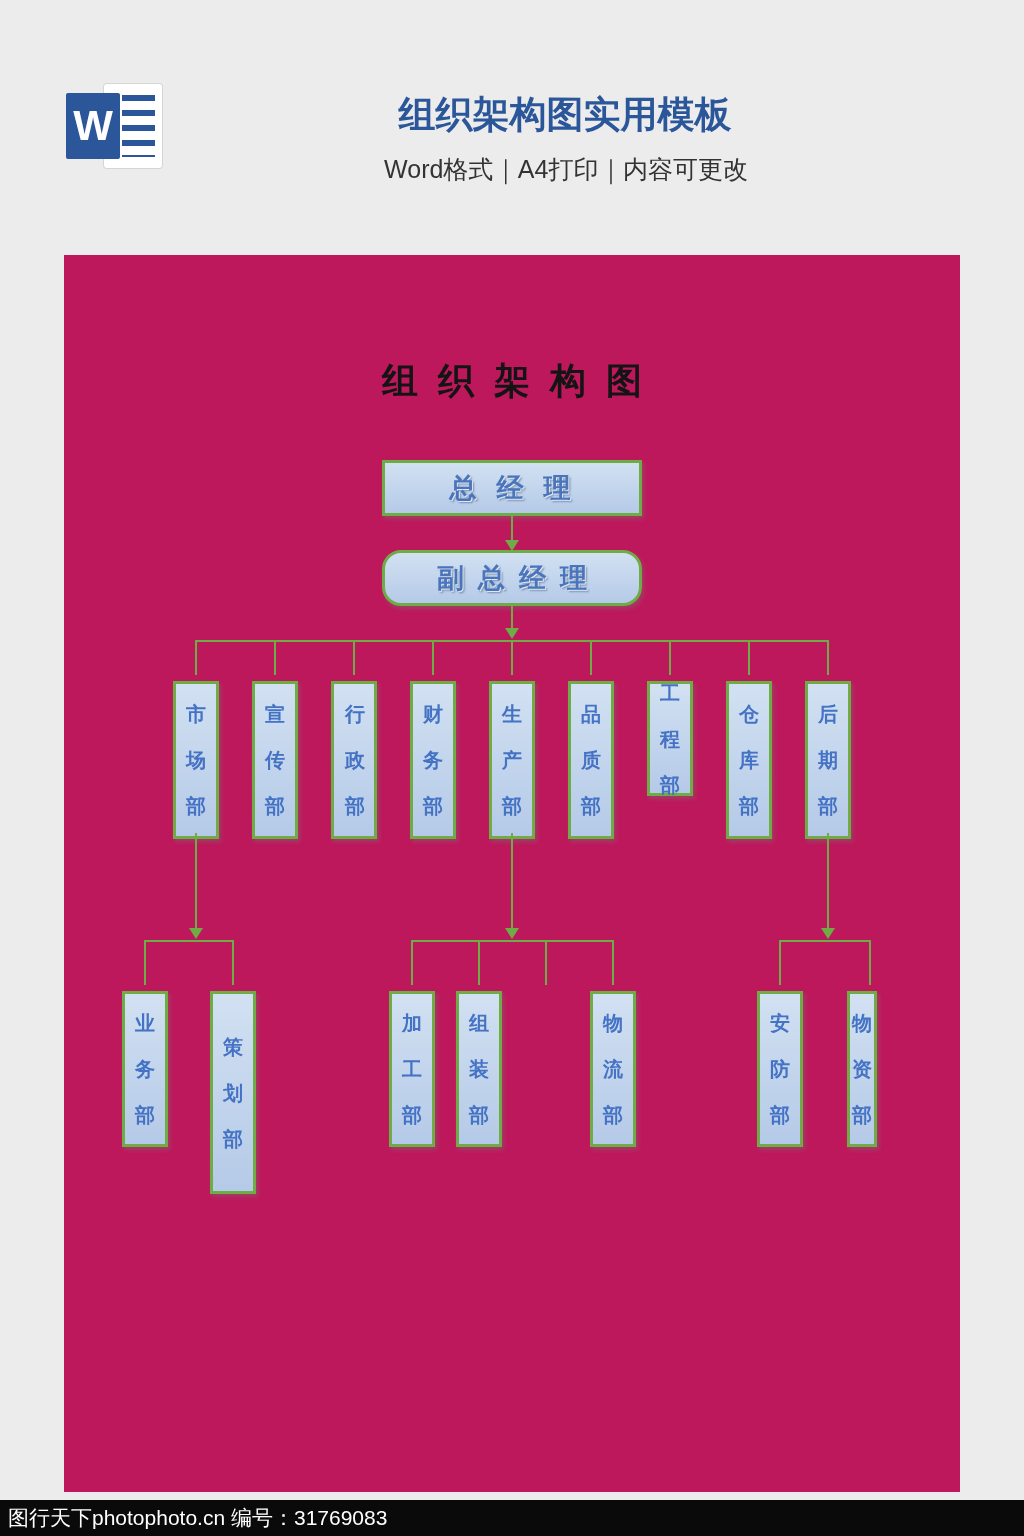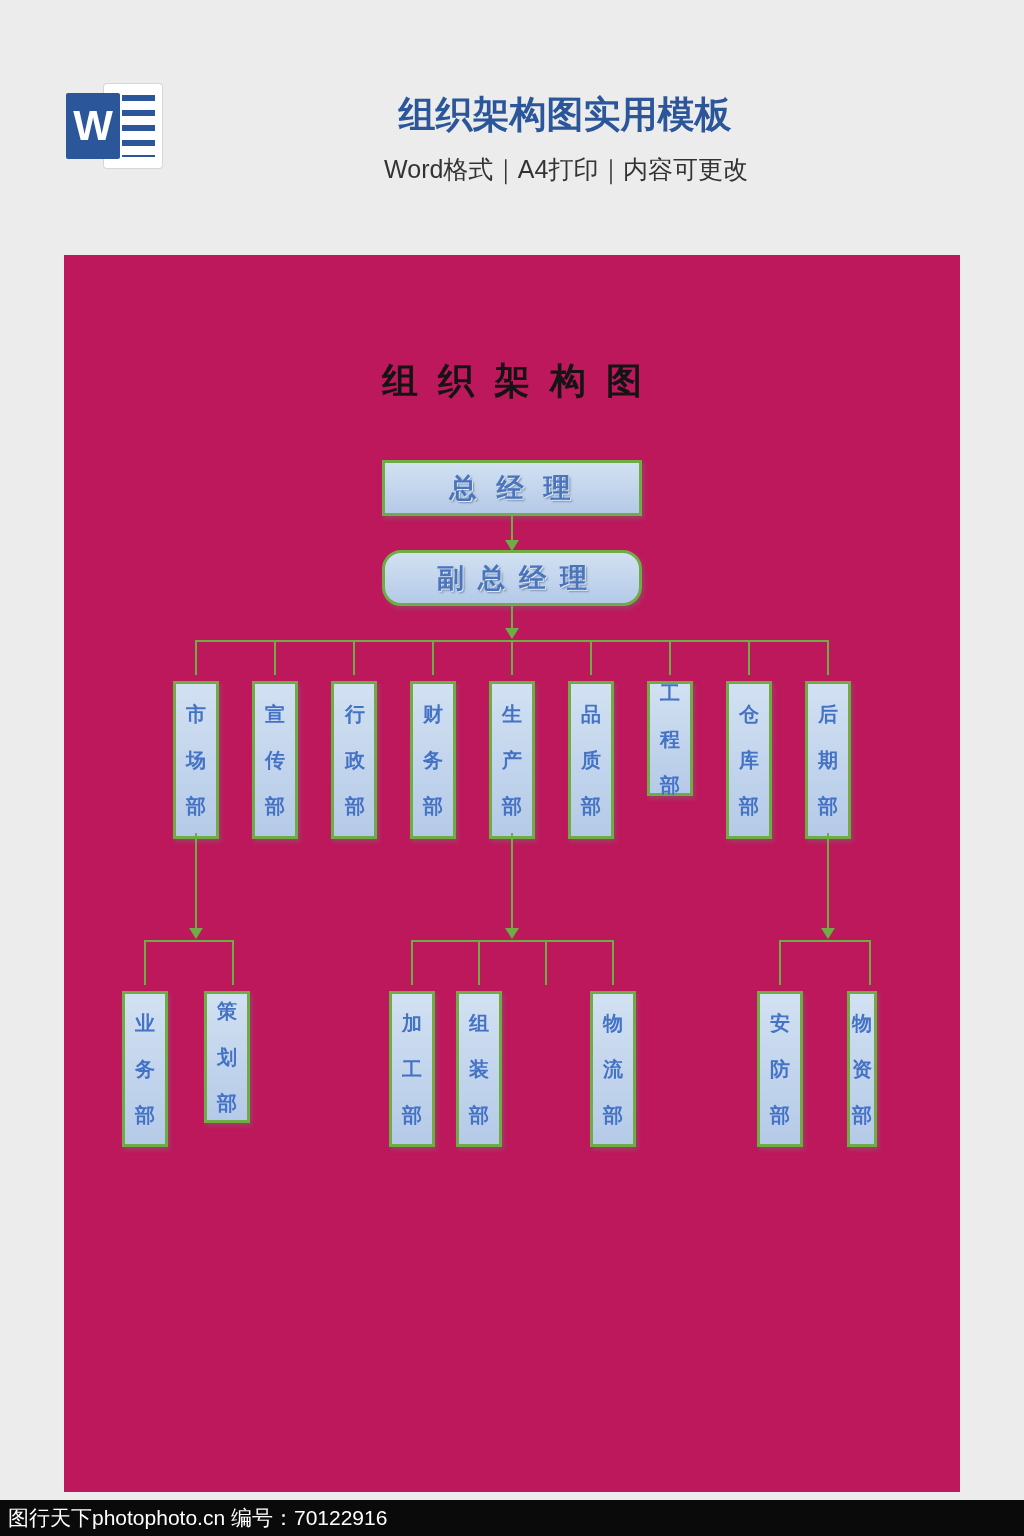--- a/index.html
+++ b/index.html
@@ -146,25 +146,25 @@
   <div class="line" style="left:481px; top:685px; width:2px; height:45px;"></div>
   <div class="line" style="left:548px; top:685px; width:2px; height:45px;"></div>
 
   <div class="line" style="left:763px; top:578px; width:2px; height:97px;"></div>
   <div class="arrow" style="left:757px; top:673px;"></div>
   <div class="line" style="left:715px; top:685px; width:92px; height:2px;"></div>
   <div class="line" style="left:715px; top:685px; width:2px; height:45px;"></div>
   <div class="line" style="left:805px; top:685px; width:2px; height:45px;"></div>
 
   <div class="box vbox" style="left:58px; top:730px; width:46px; height:156px;">业务部</div>
-  <div class="box vbox" style="left:140px; top:730px; width:46px; height:132px;">策划部</div>
+  <div class="box vbox" style="left:146px; top:730px; width:46px; height:203px;">策划部</div>
 
   <div class="box vbox" style="left:325px; top:730px; width:46px; height:156px;">加工部</div>
   <div class="box vbox" style="left:392px; top:730px; width:46px; height:156px;">组装部</div>
   <div class="box vbox" style="left:526px; top:730px; width:46px; height:156px;">物流部</div>
 
   <div class="box vbox" style="left:693px; top:730px; width:46px; height:156px;">安防部</div>
   <div class="box vbox" style="left:783px; top:730px; width:30px; height:156px;">物资部</div>
 </div>
 
 <div class="watermark">
-  <span>图行天下photophoto.cn 编号：70122916</span>
+  <span>图行天下photophoto.cn 编号：31769083</span>
 </div>
 
 </body></html>

